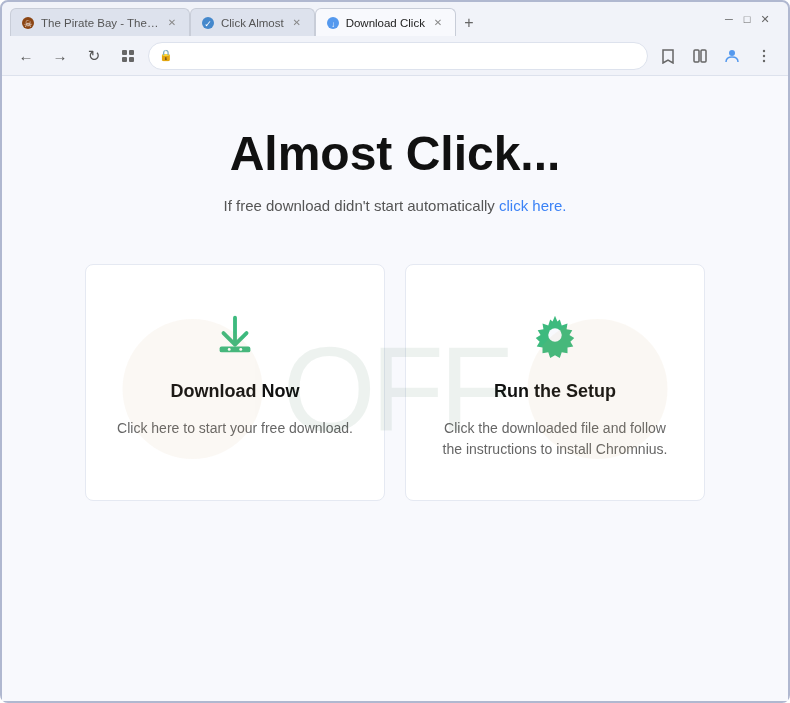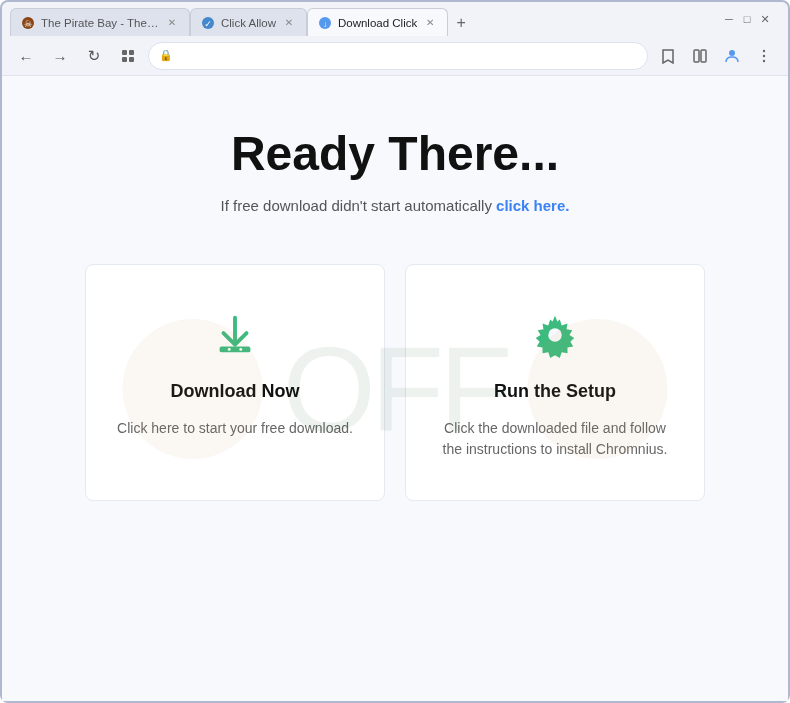--- a/index.html
+++ b/index.html
@@ -242,21 +242,20 @@
     .subtitle {
       font-size: 15px;
       color: #555;
       margin-bottom: 50px;
       text-align: center;
     }
 
     .subtitle a {
       color: #3b82f6;
       text-decoration: none;
-      font-weight: bold;
     }
 
     
     .cards-container {
       display: flex;
       gap: 20px;
       width: 620px;
     }
 
     .card {
@@ -318,21 +317,21 @@
         <span class="tab-close">✕</span>
       </div>
 
       <div class="tab">
         <span class="tab-favicon">
           <svg width="14" height="14" viewBox="0 0 14 14">
             <circle cx="7" cy="7" r="6" fill="#4488cc"></circle>
             <text x="7" y="10.5" text-anchor="middle" font-size="9" fill="white">✓</text>
           </svg>
         </span>
-        <span class="tab-label">Click Allow</span>
+        <span class="tab-label">Click Almost</span>
         <span class="tab-close">✕</span>
       </div>
 
       <div class="tab active">
         <span class="tab-favicon">
           <svg width="14" height="14" viewBox="0 0 14 14">
             <circle cx="7" cy="7" r="6" fill="#5599ee"></circle>
             <text x="7" y="10.5" text-anchor="middle" font-size="8" fill="white">↓</text>
           </svg>
         </span>
@@ -397,21 +396,21 @@
   </div>
 
   <div class="page-content">
 
     <div class="watermark">
       <div class="watermark-circle"></div>
       <span class="watermark-text">OFF</span>
       <div class="watermark-circle"></div>
     </div>
 
-    <h1 class="main-heading">Ready There...</h1>
+    <h1 class="main-heading">Almost Click...</h1>
 
     <p class="subtitle">
       <span>If free download didn't start automatically </span>
       <a href="#" style="color:#3b82f6;">click here.</a>
     </p>
 
     <div class="cards-container">
 
       <div class="card">
         <div class="card-icon download-icon">

